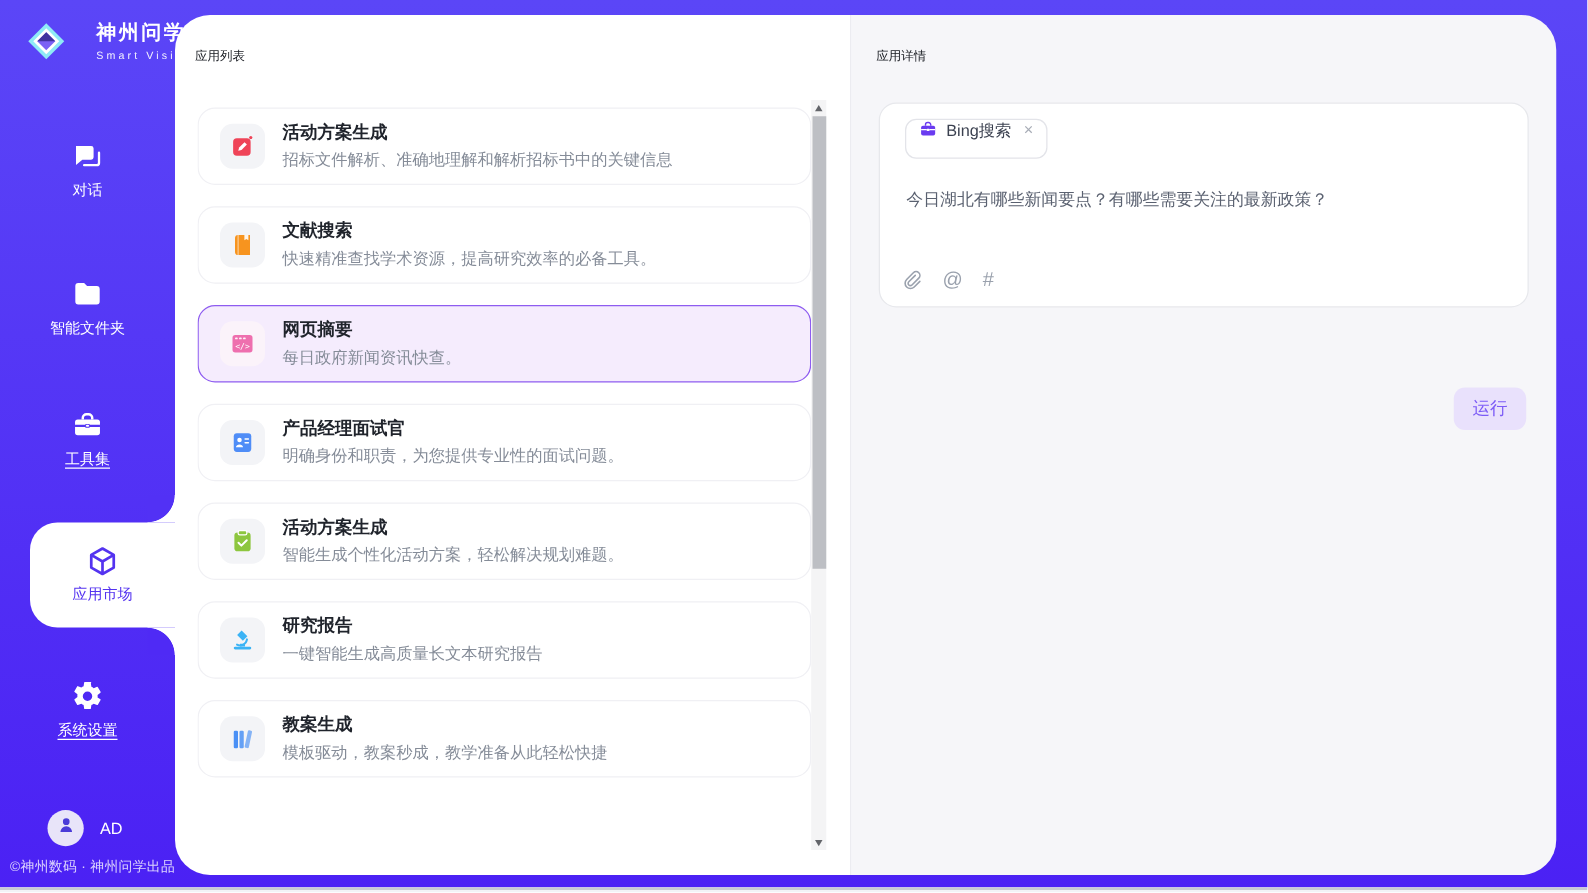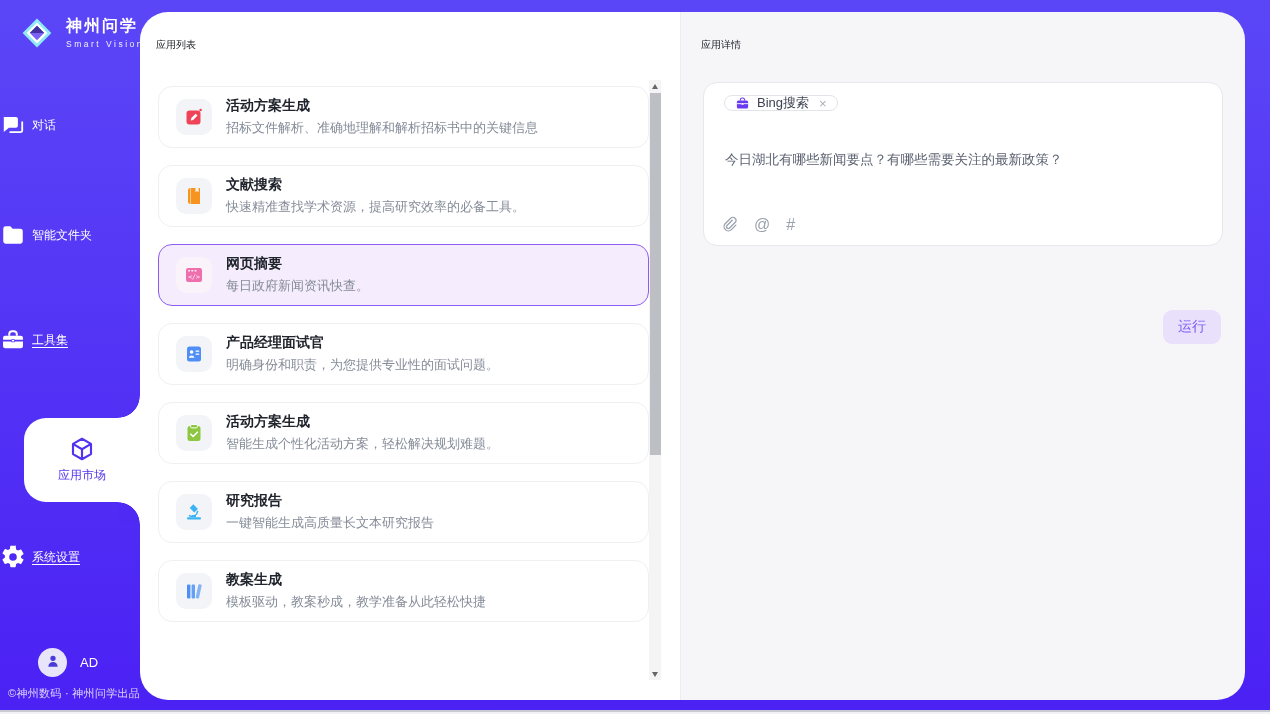--- a/index.html
+++ b/index.html
@@ -4,26 +4,26 @@
 <style>
   * { margin:0; padding:0; box-sizing:border-box; }
   body { font-family:"Liberation Sans","DejaVu Sans",sans-serif; background:#fff; }
   .stage { position:relative; width:1270px; height:714px; overflow:hidden; background:#fff; }
   .frame { position:absolute; left:0; top:0; width:1270px; height:710px;
            background:linear-gradient(180deg,#5b46f7 0%,#4b21f4 100%); }
   .bottom-edge { position:absolute; left:0; top:710px; width:1270px; height:4px;
            background:#f2f3f6; border-top:2px solid #c8cad2; }
 
   
-  .logo { position:absolute; left:21px; top:16px; display:flex; align-items:center; gap:13px; }
+  .logo { position:absolute; left:21px; top:16px; display:flex; align-items:center; gap:24px; }
   .logo-diamond svg { width:32px; height:32px; display:block; }
   .logo-name { display:block; font-size:16px; font-weight:700; color:#fff; letter-spacing:2px; }
   .logo-sub { display:block; font-size:8.5px; color:rgba(255,255,255,.92); letter-spacing:2.5px; margin-top:2px; }
 
-  .nav-item { position:absolute; left:0; width:140px; display:flex; flex-direction:row;
+  .nav-item { position:absolute; left:0; width:140px; display:flex; flex-direction:column;
               align-items:center; gap:6px; color:#fff; cursor:pointer; }
   .nav-icon svg { width:26px; height:26px; display:block; }
   .nav-label { font-size:12px; }
   .nav-label.underlined { text-decoration:underline; text-underline-offset:3px; }
 
   .nav-active { position:absolute; left:24px; top:418px; width:116px; height:84px; background:#fff;
                 border-radius:22px 0 0 22px; display:flex; flex-direction:column; align-items:center;
                 justify-content:center; gap:5px; color:#5433f0; cursor:pointer; }
   .nav-active::before { content:""; position:absolute; right:0; top:-22px; width:22px; height:22px;
                 background:radial-gradient(circle at 0 0, #5231f5 0 21.4px, #fff 22px); }
@@ -67,21 +67,21 @@
               border-top:5px solid #63656a; }
   .sb-thumb { position:absolute; left:.5px; top:13px; width:11px; height:362px; background:#bdbfc4; cursor:grab; }
 
   
   .panel-right { position:absolute; left:680px; top:12px; width:565px; height:688px; background:#f6f6f9;
                  border-radius:0 28px 28px 0; border-left:1px solid #ececf1; }
   .panel-right .panel-title { left:20px; }
 
   .detail-card { position:absolute; left:22px; top:70px; width:520px; height:164px; background:#fff;
                  border:1px solid #e7e8ec; border-radius:14px; cursor:text; }
-  .chip { position:absolute; left:20px; top:12px; height:16px; display:inline-flex; align-items:center;
+  .chip { position:absolute; left:20px; top:12px; height:32px; display:inline-flex; align-items:flex-start;
           gap:7px; padding:0 10px; border:1px solid #e3e4e9; border-radius:9px; background:#fff; cursor:pointer; }
   .chip-icon { color:#6a3bf0; display:flex; }
   .chip-icon svg { width:15px; height:15px; display:block; }
   .chip-label { font-size:13px; color:#3b4150; }
   .chip-close { font-size:13px; color:#a7acb6; margin-left:3px; cursor:pointer; }
   .query { position:absolute; left:21px; top:68px; right:20px; font-size:13.5px; color:#5a6170; }
   .composer { position:absolute; left:17px; bottom:12px; display:flex; align-items:center; gap:16px;
               color:#9aa1ad; }
   .composer .ic { cursor:pointer; display:flex; align-items:center; }
   .composer .ic svg { width:17px; height:17px; display:block; }

